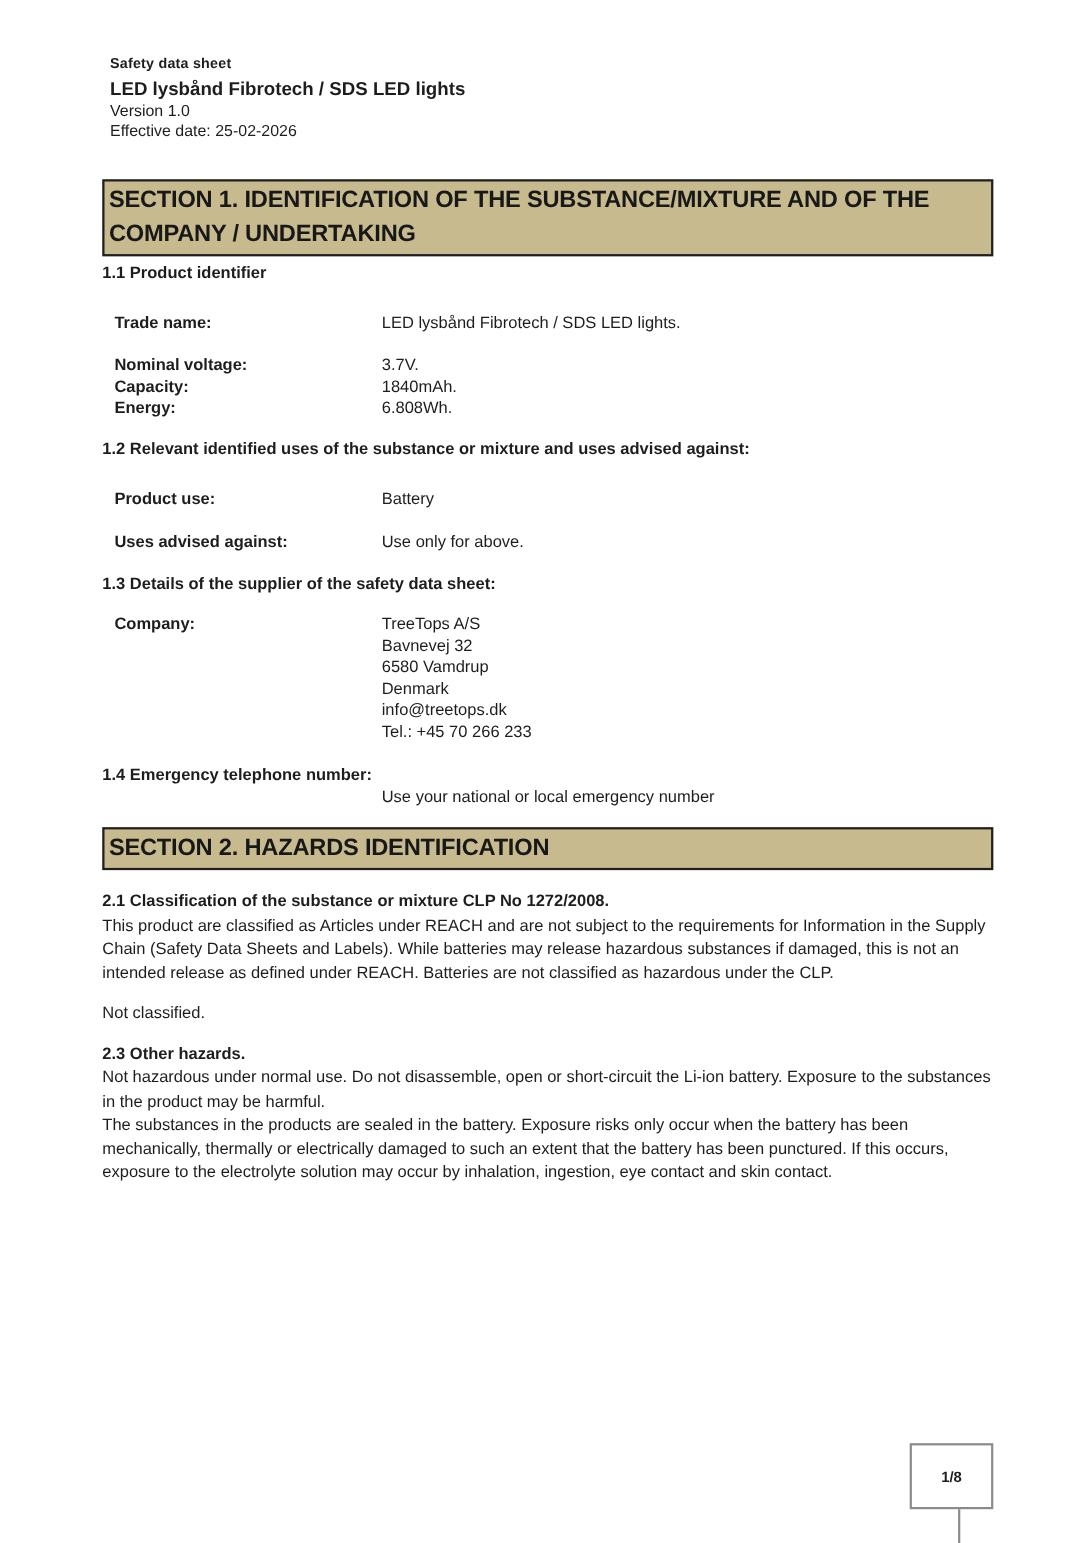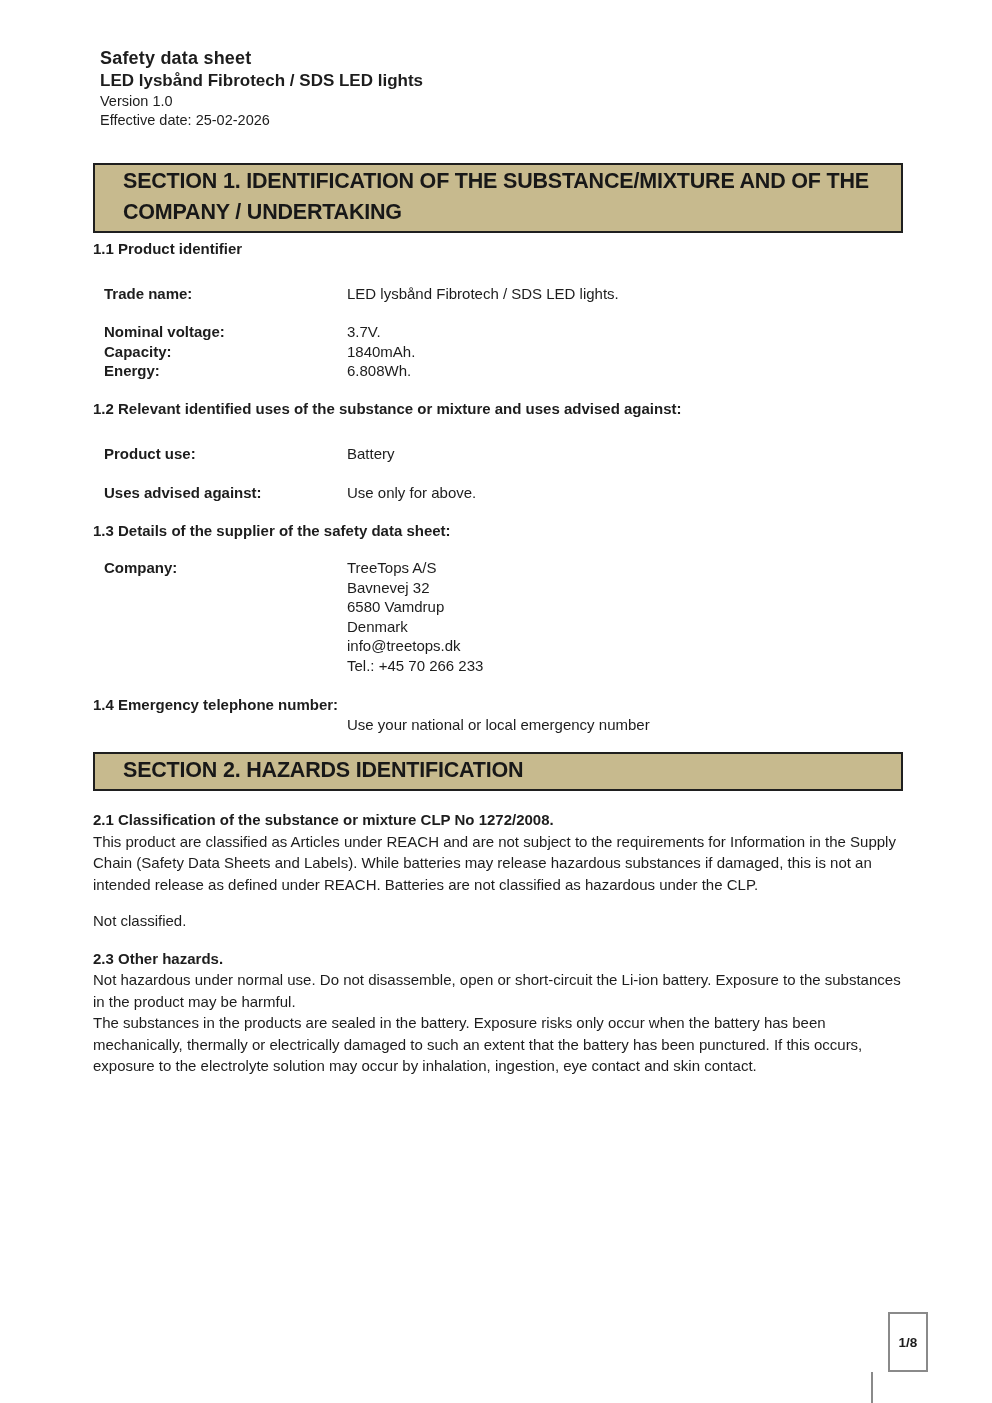--- a/index.html
+++ b/index.html
@@ -7,32 +7,32 @@
     position: relative;
     width: 992px;
     height: 1403px;
     background: #ffffff;
     font-family: "Liberation Sans", "DejaVu Sans", sans-serif;
     color: var(--text, #1d1d1d);
     font-size: 15px;
     overflow: hidden;
   }
   .header { position: absolute; left: 100px; top: 46px; }
-  .doc-title   { font-size: 18px; font-weight: bold; line-height: 24px; letter-spacing: 0.2px; }
+  .doc-title   { font-size: 13px; font-weight: bold; line-height: 24px; letter-spacing: 0.2px; }
   .doc-product { font-size: 17px;   font-weight: bold; line-height: 22px; }
   .doc-meta    { font-size: 14.5px; line-height: 18.5px; }
 
   .content { position: absolute; left: 93px; top: 163px; width: 810px; line-height: 19.5px; }
 
   .section-bar {
     box-sizing: border-box;
     width: 100%;
     background: var(--section-bar-bg, #c7ba8e);
     border: 2px solid var(--section-bar-border, #1f1f1f);
-    padding: 1px 11px 3px 28px;
+    padding: 1px 11px 3px 4px;
     font-size: 21.5px;
     font-weight: bold;
     letter-spacing: -0.2px;
     line-height: 31px;
     color: #181818;
   }
   .bar-2 { margin-top: 18px; }
 
   .sub-heading { font-weight: bold; margin-top: 6px; }
   .mt-18   { margin-top: 18px; }
@@ -51,22 +51,22 @@
 
   .s2-heading { font-weight: bold; line-height: 21.5px; }
   .h21 { margin-top: 18px; }
   .h22 { margin-top: 12.5px; }
   .h23 { margin-top: 16.5px; }
   .body-text { line-height: 21.5px; }
   .not-classified { margin-top: 14.5px; line-height: 21.5px; }
 
   .page-number-box {
     position: absolute;
-    left: 888px; top: 1312px;
-    width: 40px; height: 60px;
+    left: 827px; top: 1312px;
+    width: 76px; height: 60px;
     box-sizing: border-box;
     border: 2px solid var(--page-box-border, #8a8a8a);
     display: flex; align-items: center; justify-content: center;
     font-size: 13.5px; font-weight: bold;
   }
   .page-number-line {
     position: absolute;
     left: 871px; top: 1372px;
     width: 2px; height: 31px;
     background: var(--page-box-border, #8a8a8a);

